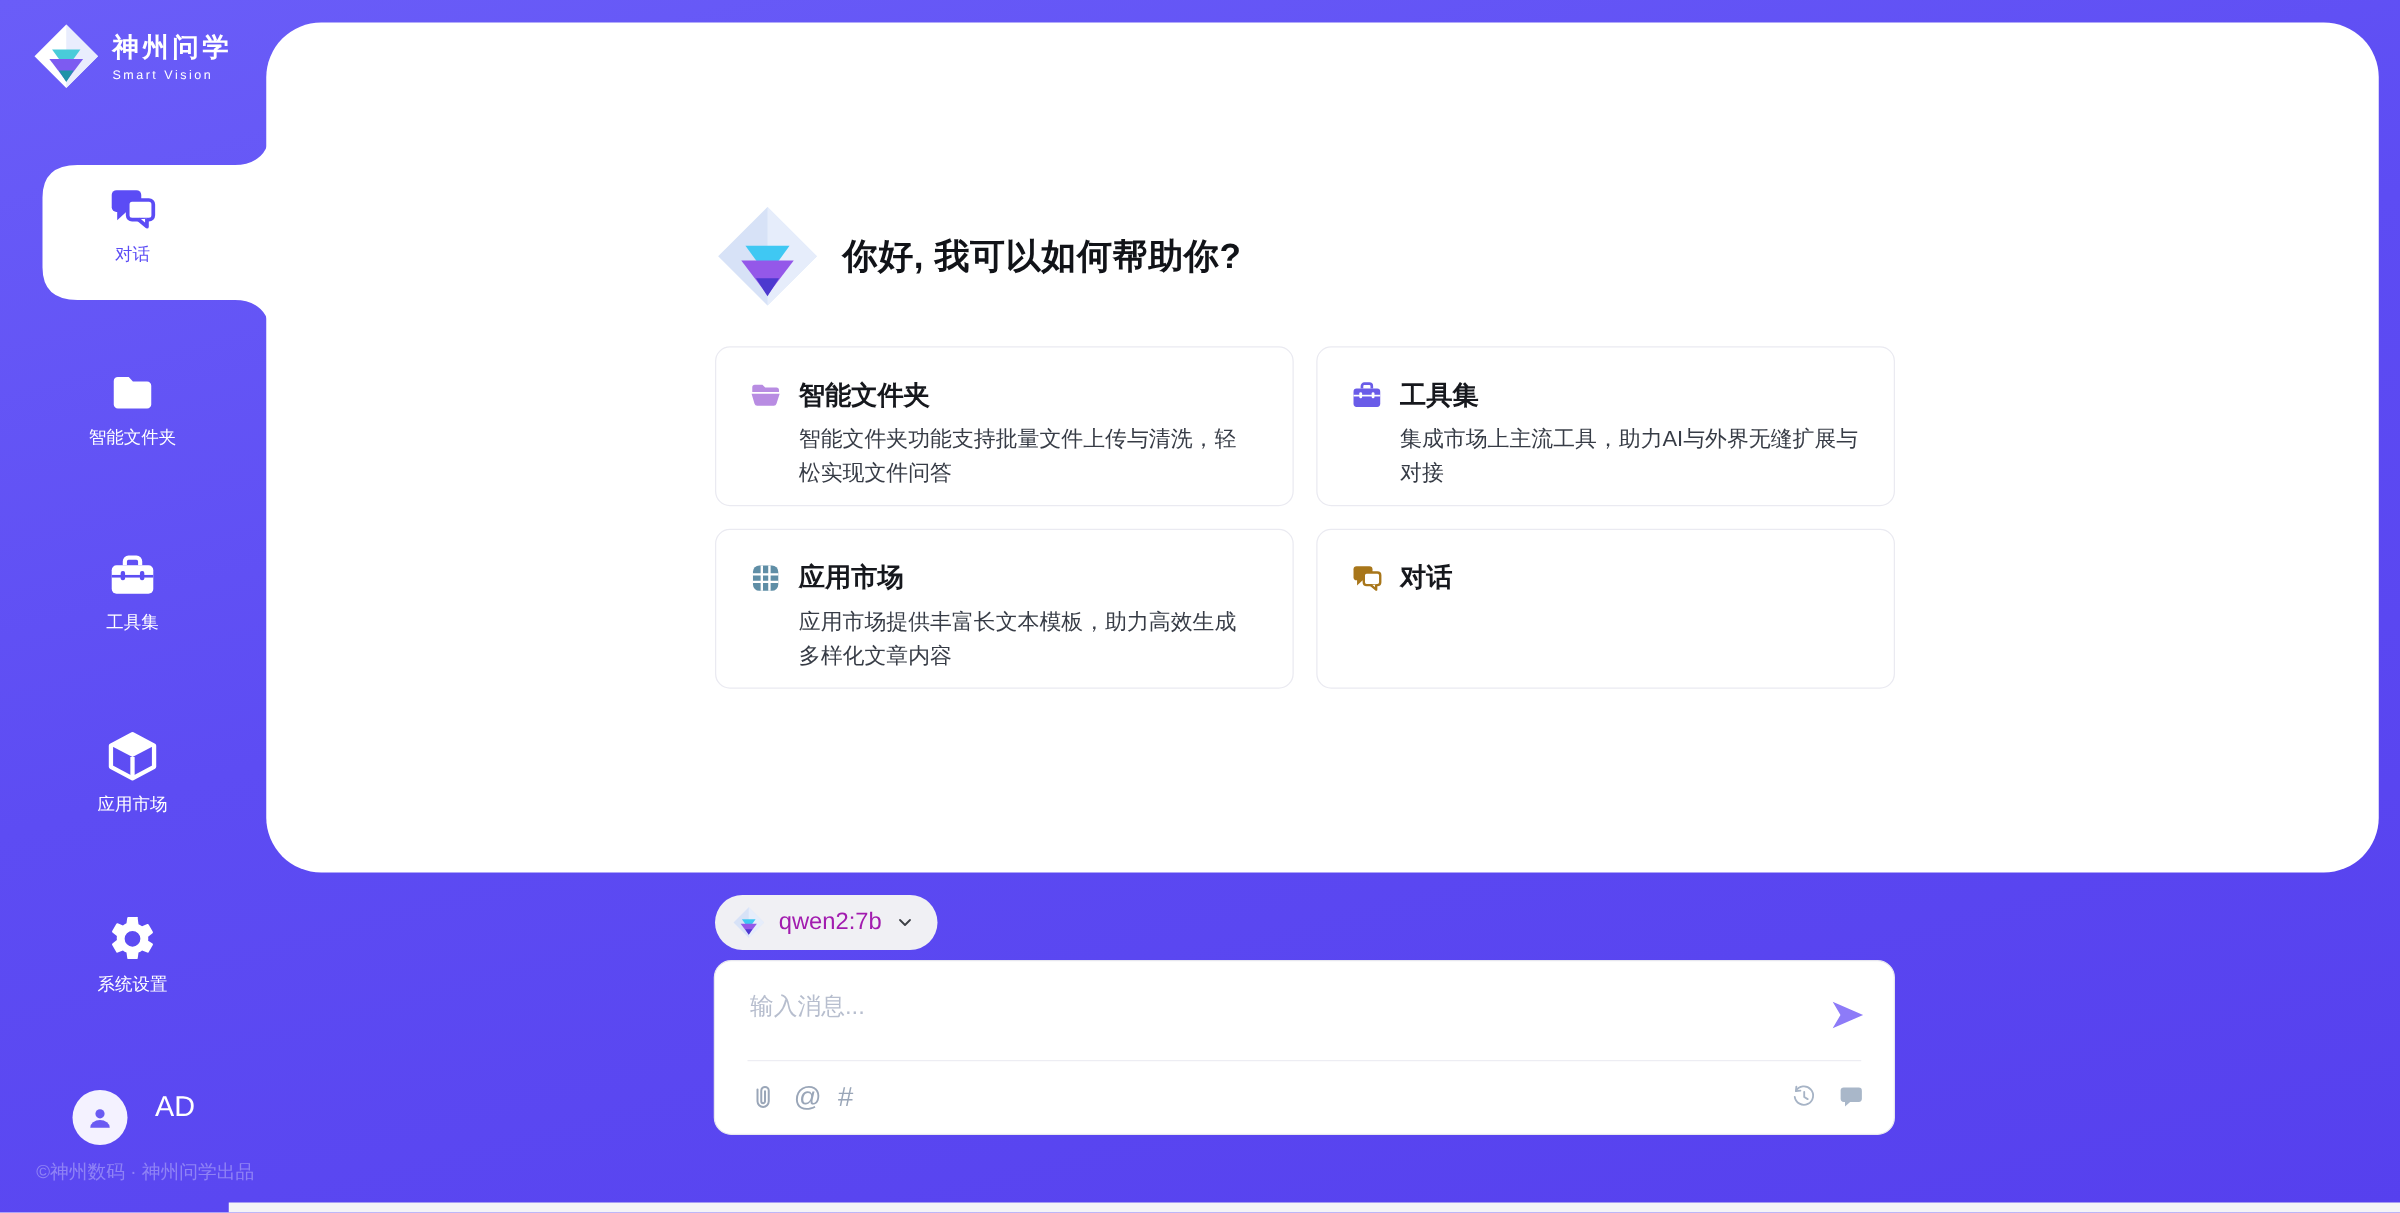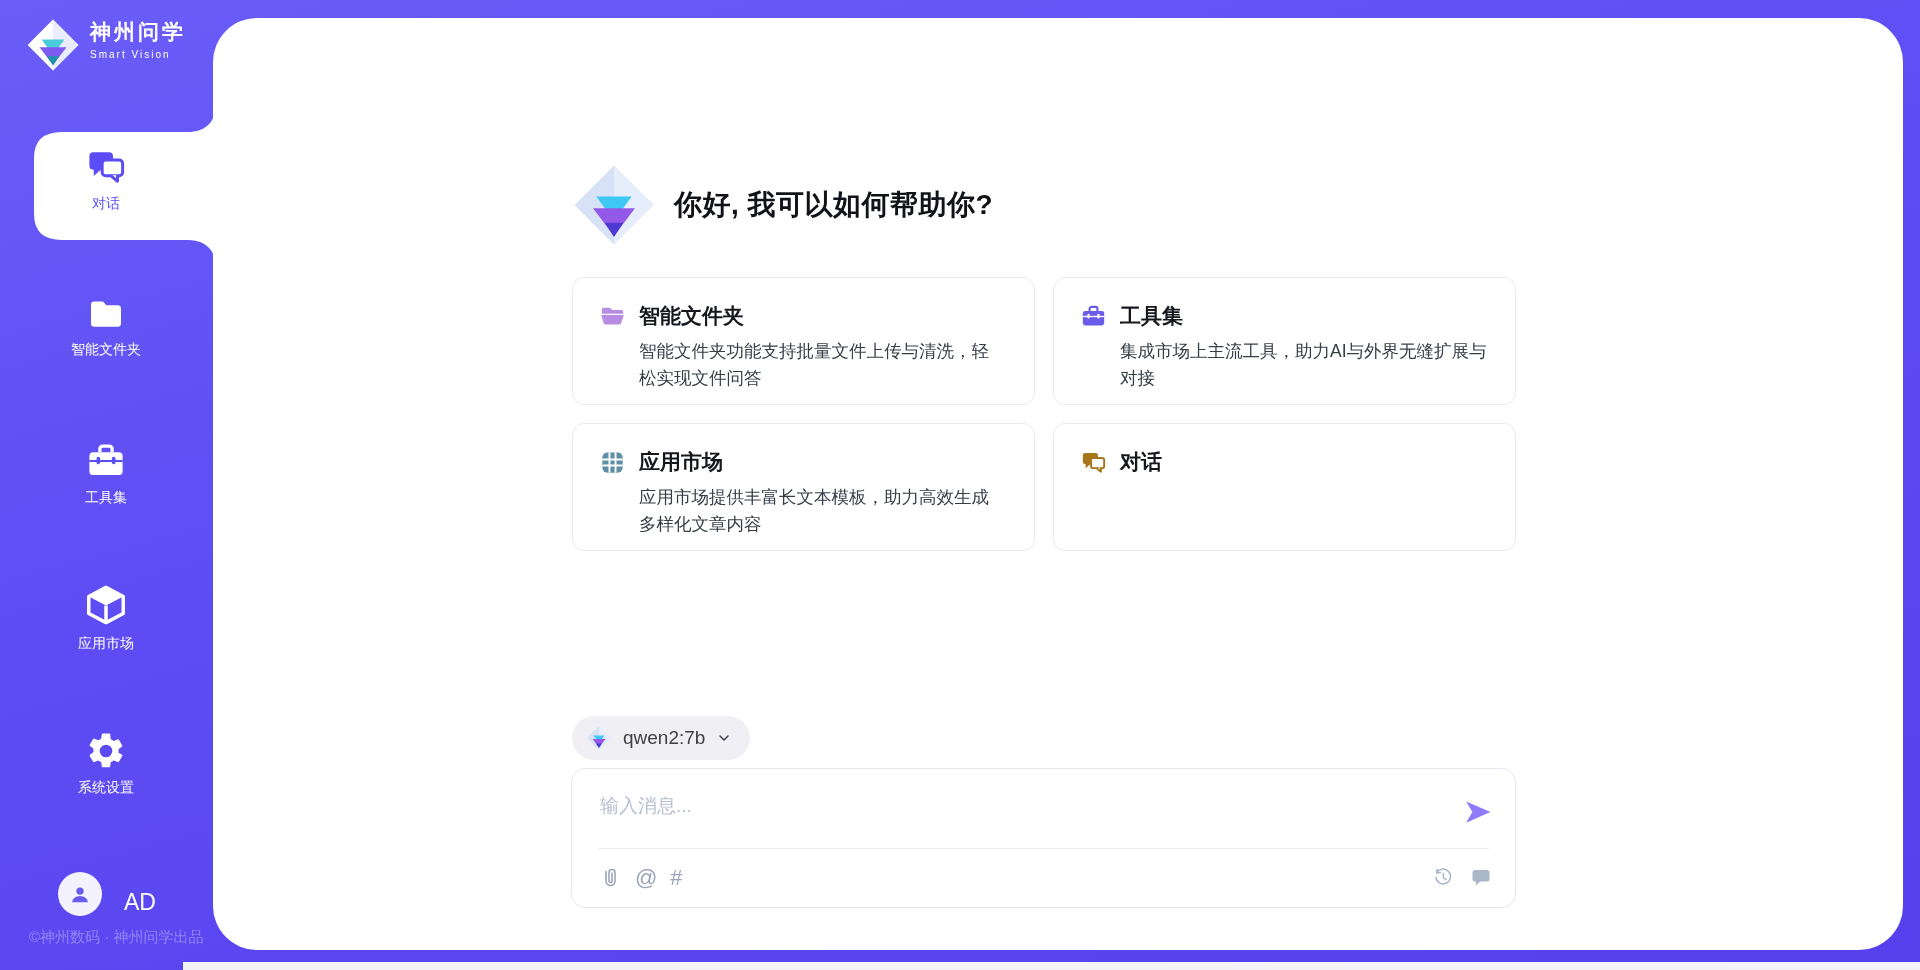--- a/index.html
+++ b/index.html
@@ -3,42 +3,42 @@
 <meta charset="utf-8">
 <style>
   * { margin:0; padding:0; box-sizing:border-box; }
   html,body { width:1920px; height:970px; }
   body {
     font-family: "Liberation Sans", "DejaVu Sans", sans-serif;
     background: linear-gradient(165deg, #6a5df8 0%, #5d4cf3 45%, #5640ee 100%);
     position: relative; overflow: hidden;
   }
   
-  .logo { position:absolute; left:26px; top:18px; display:flex; align-items:flex-start; gap:10px; }
+  .logo { position:absolute; left:26px; top:18px; display:flex; align-items:center; gap:10px; }
   .logo-cn { color:#fff; font-size:21px; font-weight:bold; letter-spacing:3px; }
   .logo-en { color:#fff; font-size:10px; letter-spacing:2px; margin-top:3px; }
   .tab-shape { position:absolute; left:0; top:0; }
   .nav-item { position:absolute; left:0; width:212px; display:flex; flex-direction:column; align-items:center; gap:7px; cursor:pointer; }
   .nav-label { color:#fff; font-size:14px; }
   .nav-item.active .nav-label { color:#5b4cf5; font-weight:500; }
-  .user-row { position:absolute; left:58px; top:872px; display:flex; align-items:flex-end; gap:22px; }
+  .user-row { position:absolute; left:58px; top:872px; display:flex; align-items:flex-start; gap:22px; }
   .avatar { width:44px; height:44px; border-radius:50%; background:#f4f2ff; display:flex; align-items:center; justify-content:center; }
   .user-name { color:#fff; font-size:23px; font-weight:500; }
   .copyright { position:absolute; left:29px; top:928px; color:rgba(255,255,255,0.32); font-size:15px; }
   
-  .main-panel { position:absolute; left:213px; top:18px; width:1690px; height:932px; background:#fff; border-radius:44px; }
+  .main-panel { position:absolute; left:213px; top:18px; width:1690px; height:680px; background:#fff; border-radius:44px; }
   .greeting { position:absolute; left:359px; top:145px; display:flex; align-items:center; }
   .greeting-title { margin-left:18px; font-size:28px; font-weight:700; color:#111318; letter-spacing:0.5px; }
   .cards { position:absolute; left:359px; top:259px; width:944px; display:grid; grid-template-columns:463px 463px; gap:18px; }
   .card { position:relative; height:128px; background:#fff; border:1px solid #eaeaf1; border-radius:12px; padding:24px 28px 0 66px; cursor:pointer; }
   .card-icon { position:absolute; left:26px; top:25px; }
   .card-title { font-size:21px; font-weight:700; color:#16181d; }
   .card-desc { margin-top:8px; font-size:17.5px; line-height:1.53; color:#373c46; }
   .model-pill { position:absolute; left:359px; top:698px; height:44px; padding:0 18px 0 14px; background:#f0f0f4; border-radius:22px; display:inline-flex; align-items:center; gap:11px; cursor:pointer; }
-  .model-name { font-size:19px; color:#404040; }
+  .model-name { font-size:19px; color:#a21caf; }
   .composer { position:absolute; left:358px; top:750px; width:945px; height:140px; background:#fff; border:1.5px solid #e7e7ef; border-radius:14px; }
   .msg-input { position:absolute; left:28px; top:20px; width:1050px; height:34px; border:none; outline:none; font-size:19px; color:#737373; font-family:inherit; background:transparent; }
   .msg-input::placeholder { color:#b7bece; }
   .send-btn { position:absolute; right:22px; top:28px; width:30px; height:30px; cursor:pointer; }
   .composer-divider { position:absolute; left:26px; right:26px; top:79px; height:1px; background:#ededf3; }
   .tool-left { position:absolute; left:26px; top:96px; display:flex; align-items:center; gap:13px; }
   .tool-right { position:absolute; right:22px; top:96px; display:flex; align-items:center; gap:14px; }
   .glyph-icon { font-size:22px; color:#9aa6b8; line-height:26px; cursor:pointer; }
   .tool-btn { cursor:pointer; display:flex; align-items:center; }
   .hscrollbar { position:absolute; left:183px; top:962px; width:1737px; height:8px; background:#f4f4f7; }

